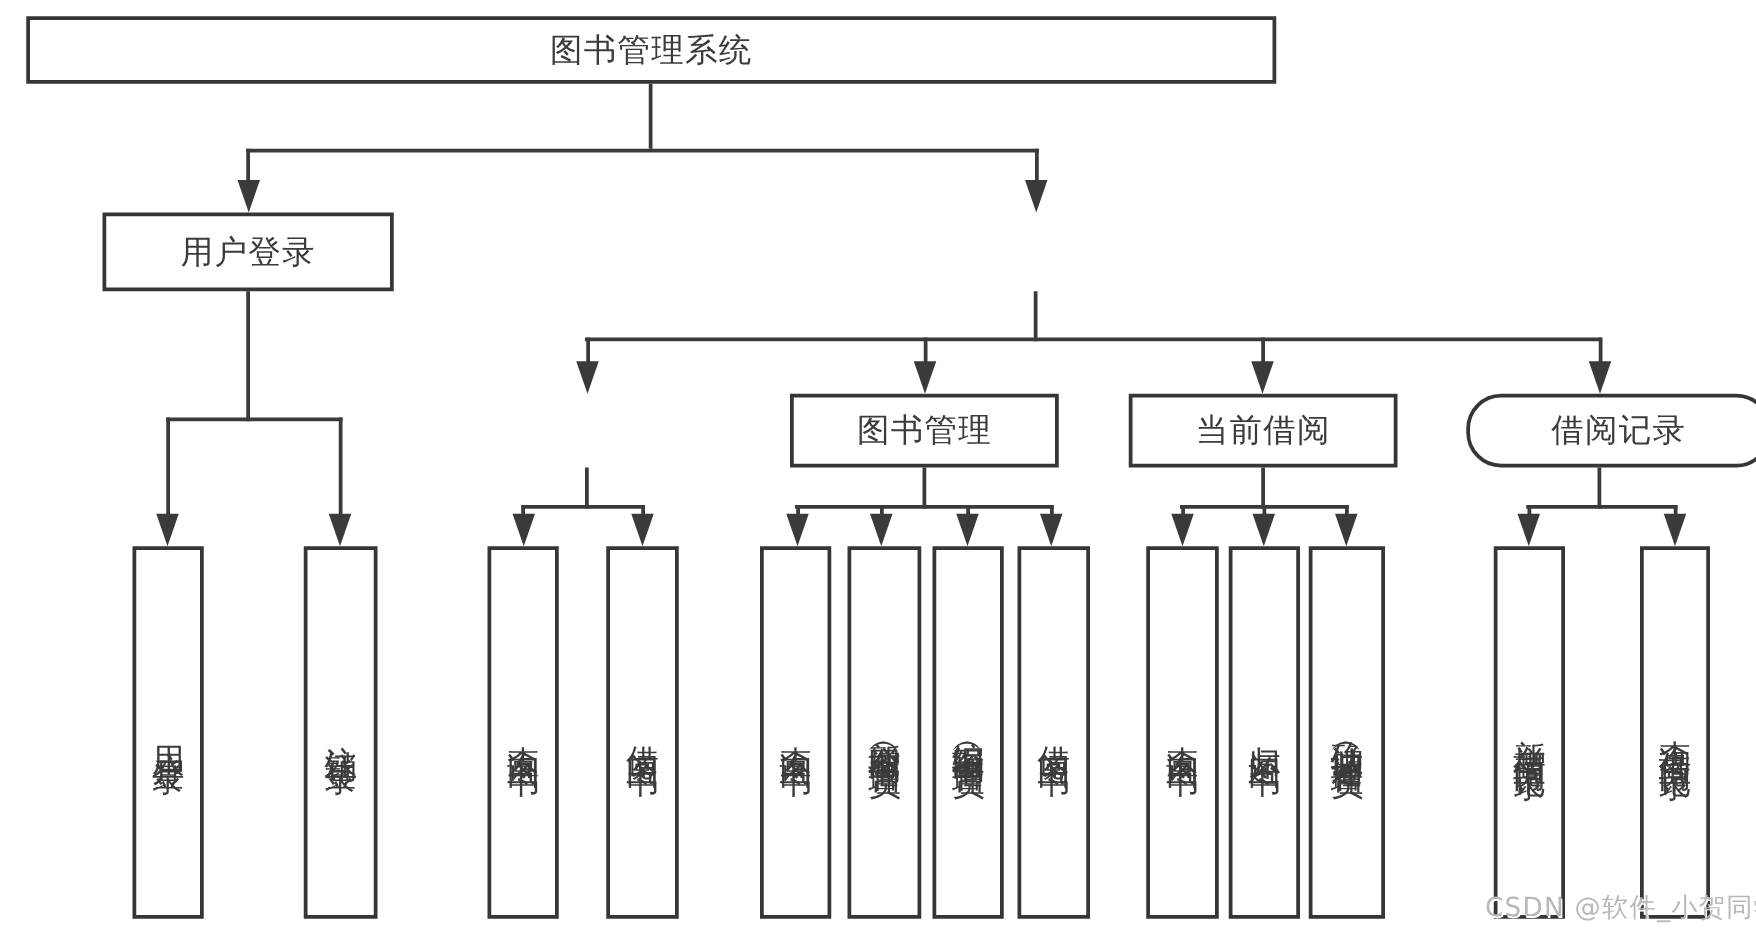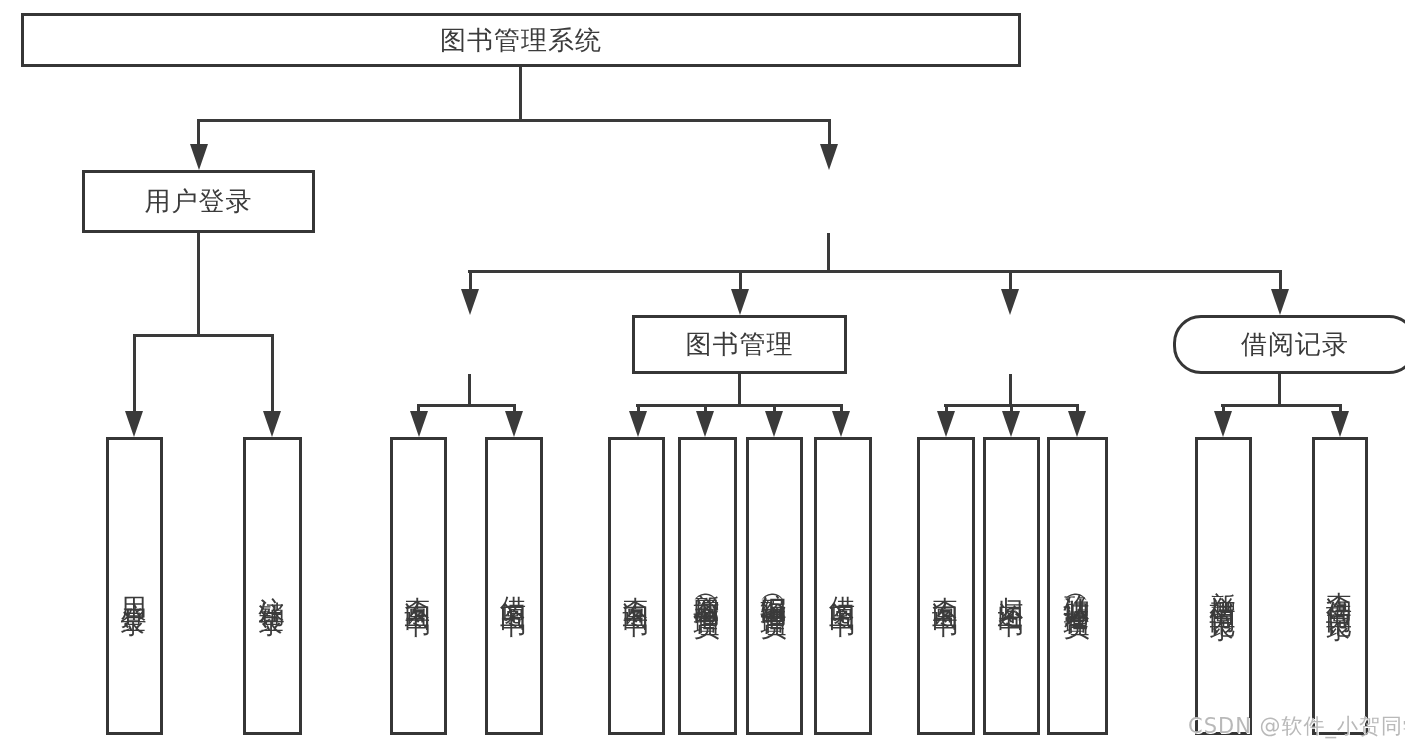--- a/index.html
+++ b/index.html
@@ -91,20 +91,23 @@
   <div class="vl" style="left:739px;top:270px;height:22px;"></div>
   <div class="arw" style="left:731px;top:289px;"></div>
   <div class="vl" style="left:1009px;top:270px;height:22px;"></div>
   <div class="arw" style="left:1001px;top:289px;"></div>
   <div class="vl" style="left:1279px;top:270px;height:22px;"></div>
   <div class="arw" style="left:1271px;top:289px;"></div>
 
   <div class="box" style="left:632px;top:315px;width:215px;height:59px;">
     <span class="hlabel">图书管理</span>
   </div>
+  <div class="box" style="left:903px;top:315px;width:215px;height:59px;">
+    <span class="hlabel">当前借阅</span>
+  </div>
   <div class="box" style="left:1173px;top:315px;width:244px;height:59px;border-radius:28px;">
     <span class="hlabel">借阅记录</span>
   </div>
 
   <div class="vl" style="left:468px;top:374px;height:33px;"></div>
   <div class="hl" style="left:417px;top:404px;width:99px;"></div>
   <div class="vl" style="left:417px;top:404px;height:11px;"></div>
   <div class="arw" style="left:410px;top:411px;"></div>
   <div class="vl" style="left:513px;top:404px;height:11px;"></div>
   <div class="arw" style="left:505px;top:411px;"></div>

